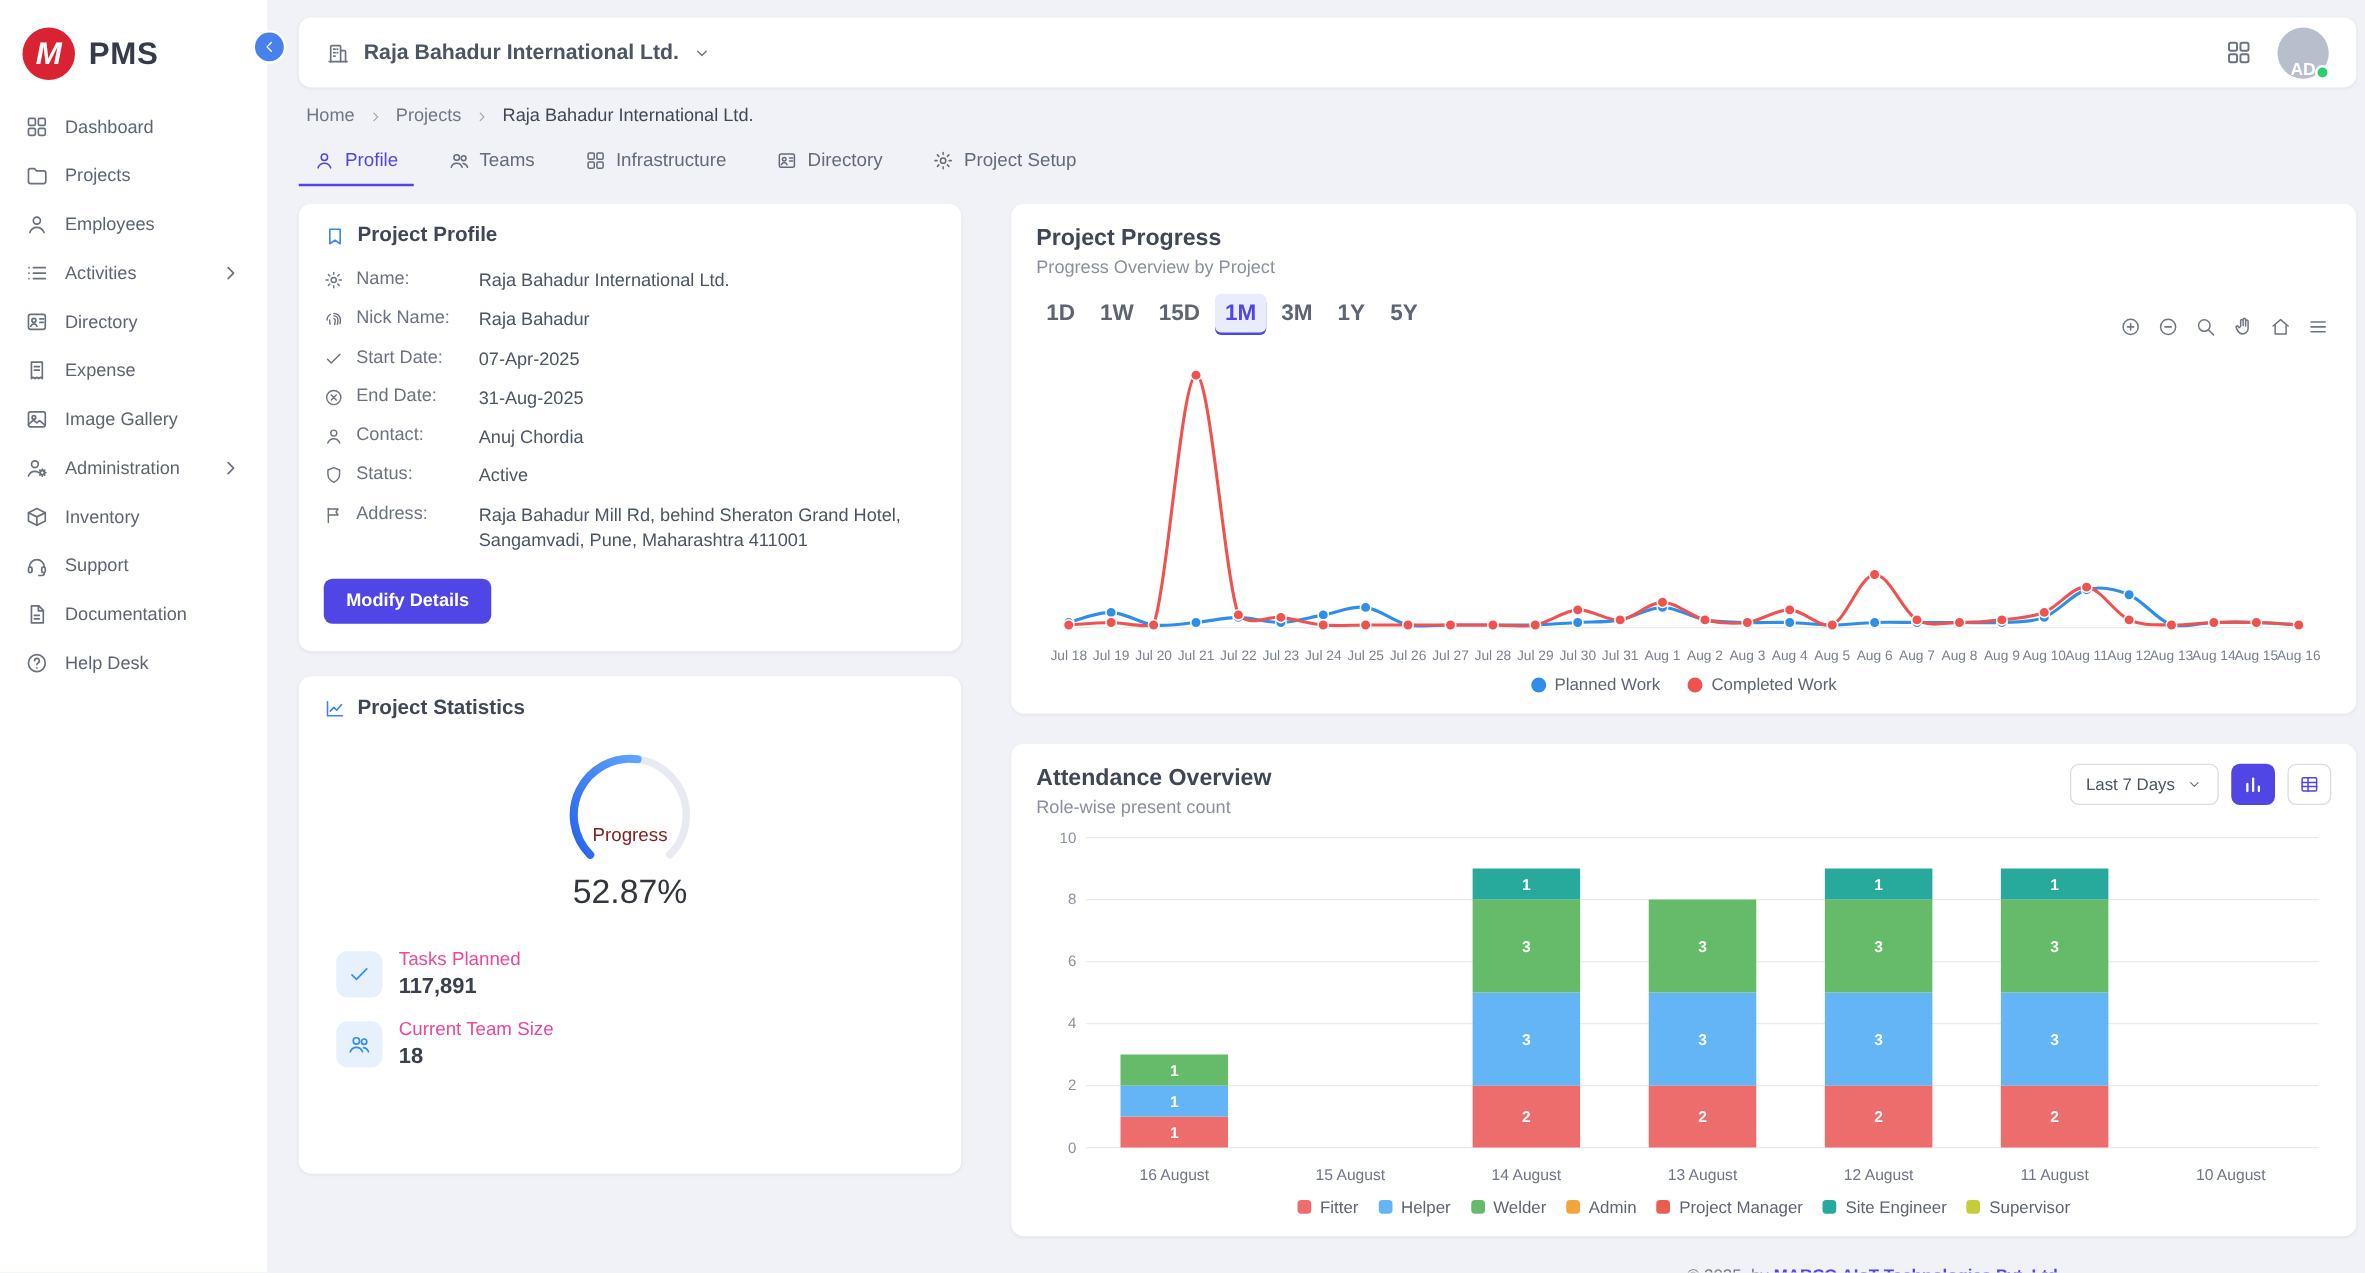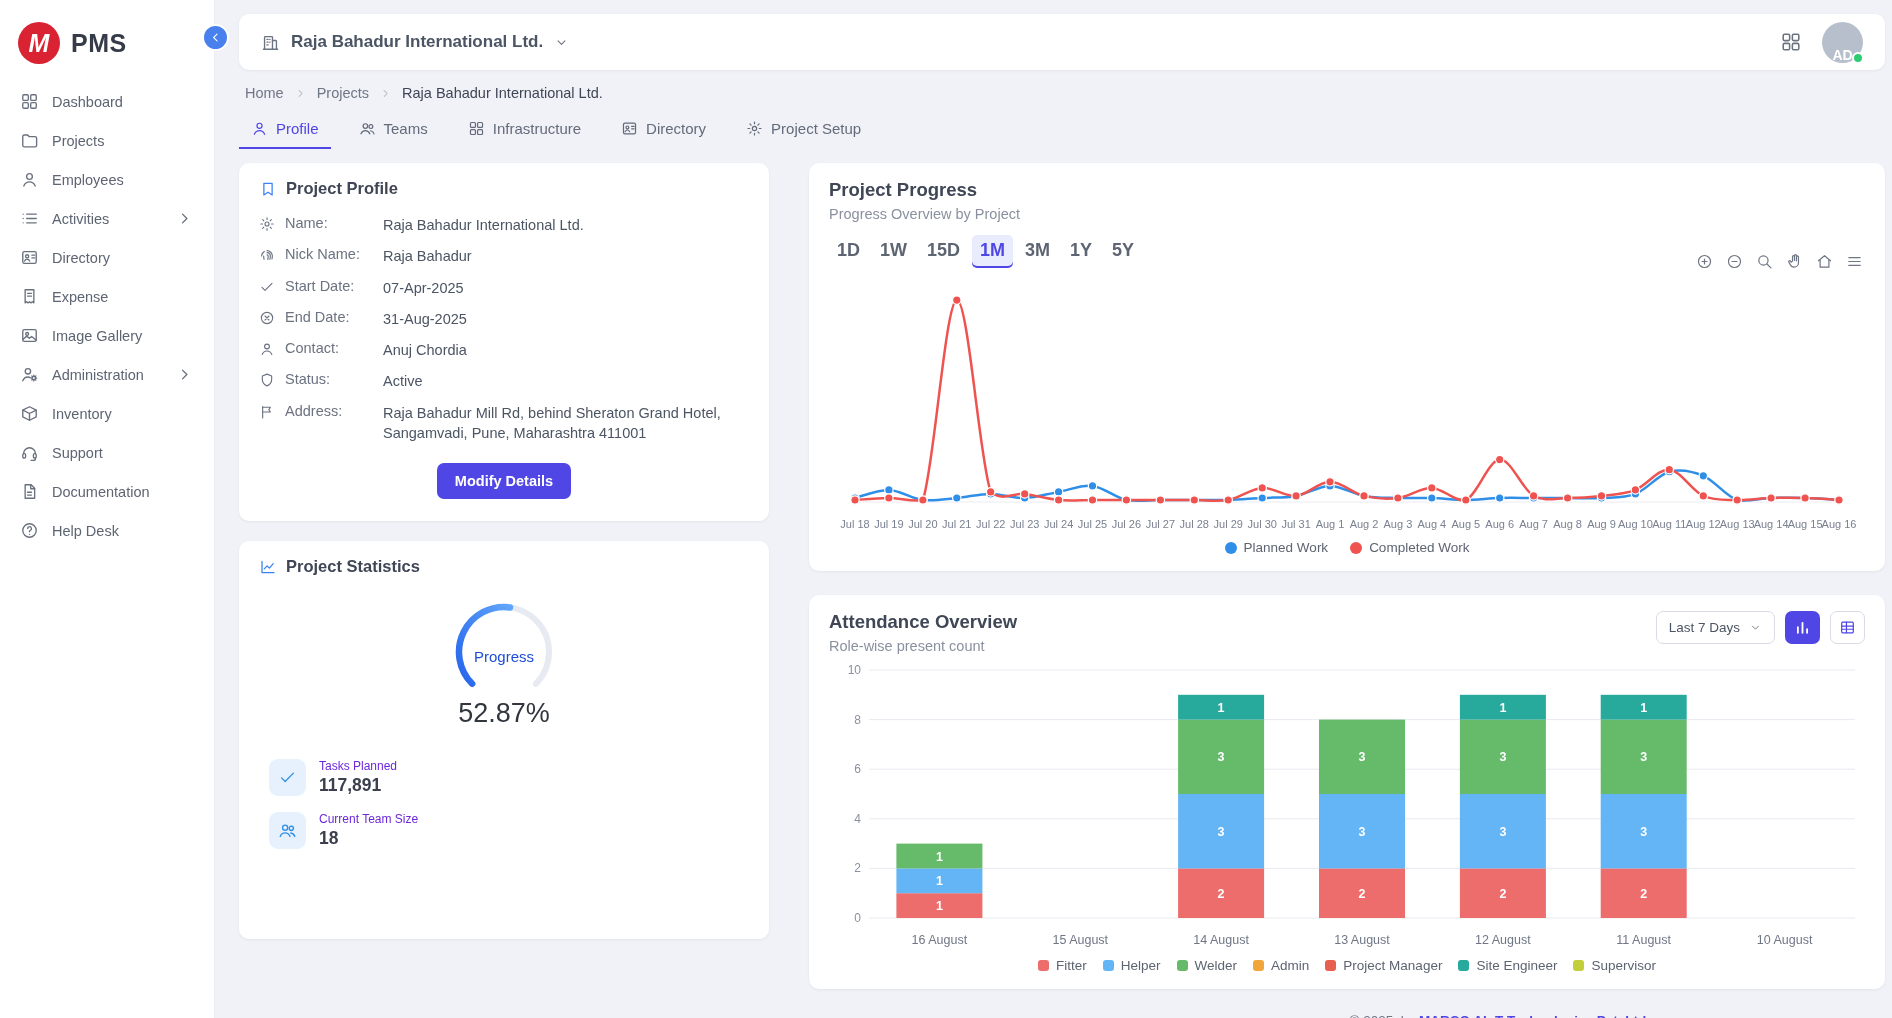--- a/index.html
+++ b/index.html
@@ -59,35 +59,35 @@
   .card { background:#fff; border-radius:10px; box-shadow:0 1px 3px rgba(15,23,42,.06); padding:16px 20px; }
   .card-head { display:flex; align-items:center; gap:9px; font-size:16.5px; font-weight:600; color:#3f4656; }
   .card-head .ic { width:18px; height:18px; color:#3b82f6; }
 
   
   .profile-fields { margin-top:17px; display:flex; flex-direction:column; gap:11px; }
   .pfield { display:flex; gap:10px; font-size:14.5px; align-items:flex-start; min-height:18px; }
   .pfield .ic { width:16px; height:16px; color:#6b7280; flex:0 0 16px; margin-top:1px; }
   .pfield-label { flex:0 0 88px; width:88px; color:#6b7280; }
   .pfield-value { color:#4b5563; line-height:1.4; }
-  .modify-row { display:flex; justify-content:center; margin:20px 0 6px; }
+  .modify-row { display:flex; justify-content:flex-start; margin:20px 0 6px; }
   .btn-primary { background:#4f46e5; color:#fff; border:none; border-radius:7px; padding:10px 18px;
     font-size:14.5px; font-weight:600; cursor:pointer; font-family:inherit; }
 
   
   .stats-card { min-height:398px; }
   .gauge-wrap { display:flex; flex-direction:column; align-items:center; margin-top:24px; position:relative; }
-  .gauge-label { position:absolute; top:48px; font-size:15px; color:#1d4ed8; }
+  .gauge-label { position:absolute; top:60px; font-size:15px; color:#7f1d1d; }
   .gauge-value { font-size:27px; color:#31363f; font-weight:500; margin-top:2px; }
   .stat-items { margin-top:30px; display:flex; flex-direction:column; gap:16px; padding-left:10px; }
   .stat-item { display:flex; align-items:center; gap:13px; }
   .stat-ic { width:37px; height:37px; border-radius:9px; background:#e7f1fd; color:#2f8fe8;
     display:flex; align-items:center; justify-content:center; }
   .stat-ic .ic { width:19px; height:19px; }
-  .stat-label { font-size:12px; color:#6d28d9; }
+  .stat-label { font-size:15px; color:#ec4899; }
   .stat-value { font-size:17.5px; font-weight:700; color:#3a404d; margin-top:2px; }
 
   
   .chart-card { position:relative;margin-left:16px; }
   .chart-title { font-size:18.5px; font-weight:600; color:#3f4656; }
   .chart-sub { font-size:14.5px; color:#8a90a0; margin-top:5px; }
   .range-row { display:flex; gap:4px; margin-top:13px; }
   .range-btn { font-size:18px; font-weight:600; color:#5d6472; padding:5px 8px; border:none; background:transparent;
     border-radius:5px; cursor:pointer; font-family:inherit; }
   .range-btn.active { color:#4f46e5; background:#e9ecfd; box-shadow:0 2px 0 #4f46e5; }

